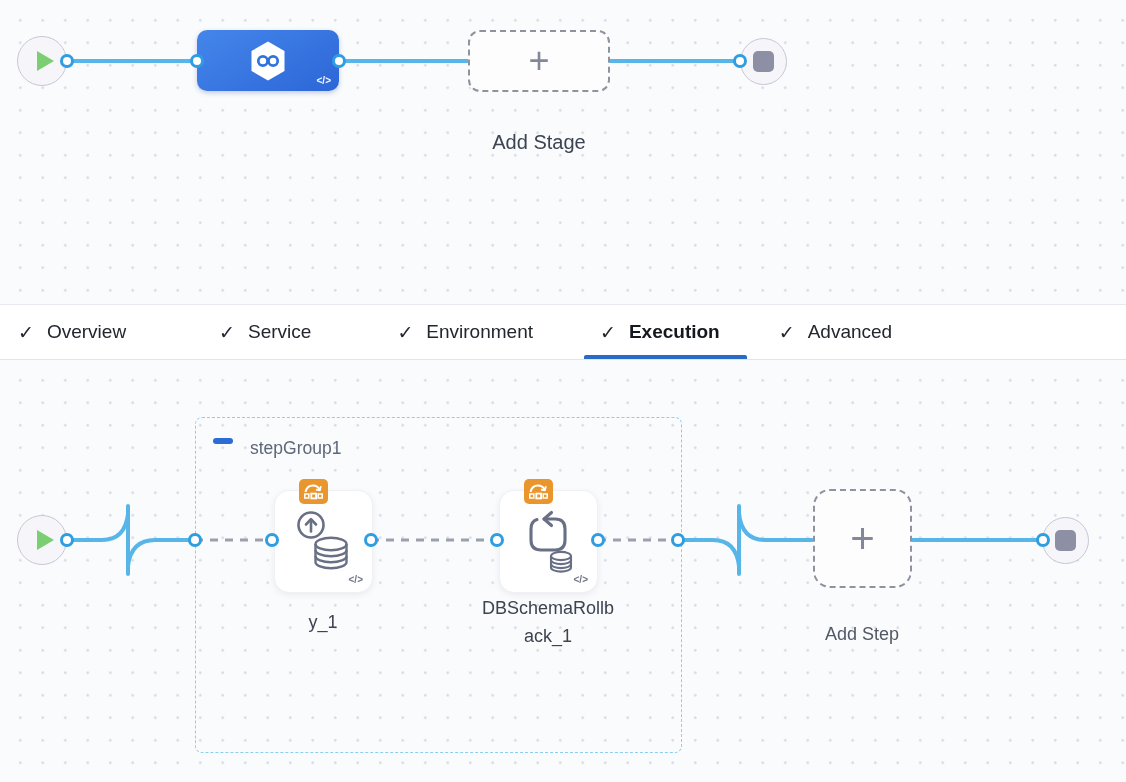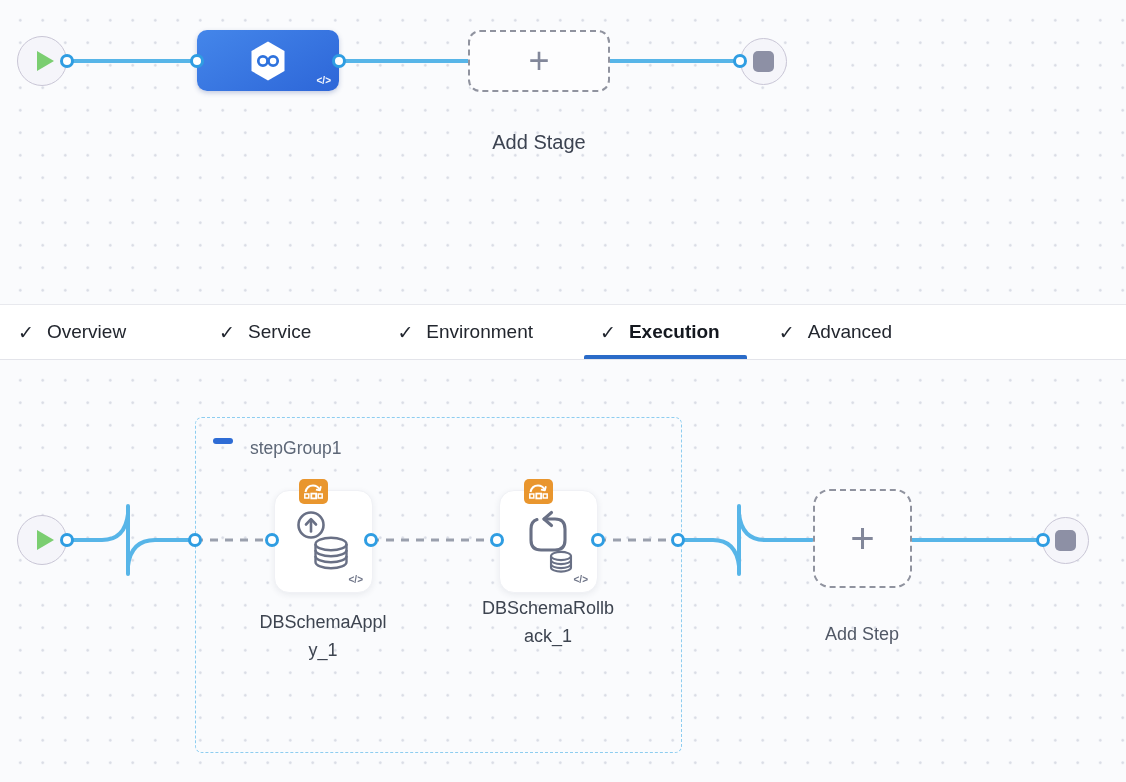--- a/index.html
+++ b/index.html
@@ -233,21 +233,20 @@
   <div class="port" style="left:60px; top:173px;"></div>
   <div class="port" style="left:188px; top:173px;"></div>
   <div class="port" style="left:265px; top:173px;"></div>
   <div class="port" style="left:364px; top:173px;"></div>
   <div class="port" style="left:490px; top:173px;"></div>
   <div class="port" style="left:591px; top:173px;"></div>
   <div class="port" style="left:671px; top:173px;"></div>
   <div class="port" style="left:1036px; top:173px;"></div>
 
   <div class="step-label" style="left:243px; top:248px;">
-    <div>DBSchemaAppl</div>
     <div>y_1</div>
   </div>
   <div class="step-label" style="left:468px; top:234px;">
     <div>DBSchemaRollb</div>
     <div>ack_1</div>
   </div>
   <div class="add-step-label" style="left:782px; top:252px;margin-top:12px;">Add Step</div>
 </div>
 
 </body></html>

